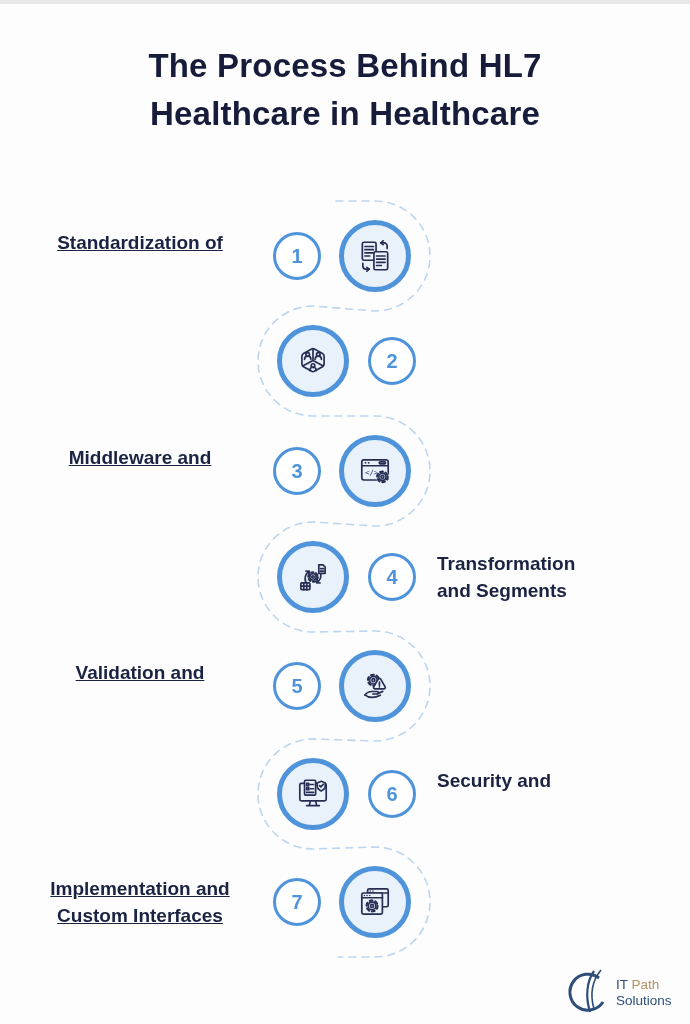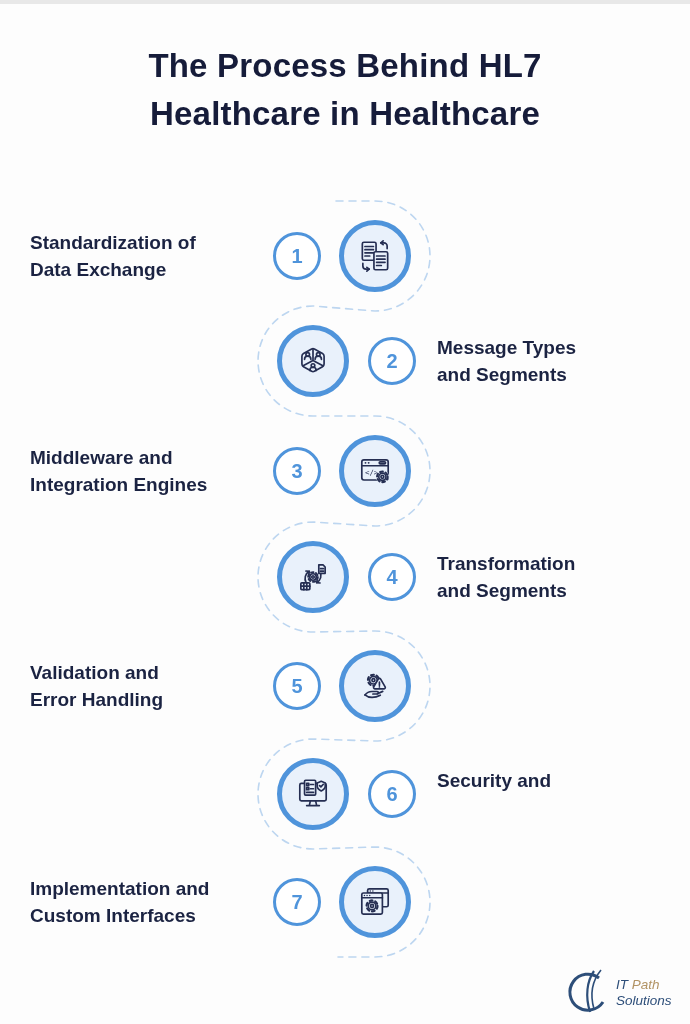--- a/index.html
+++ b/index.html
@@ -19,24 +19,24 @@
          color:var(--navy);font-size:33px;font-weight:bold;line-height:48px;letter-spacing:.2px;}
   .snake{position:absolute;left:0;top:0;width:690px;height:1024px;pointer-events:none;}
   .num-circle{position:absolute;width:48px;height:48px;border-radius:50%;
               border:3px solid var(--accent-blue);background:#fff;color:var(--accent-blue);
               font-size:20px;font-weight:600;display:flex;align-items:center;justify-content:center;z-index:2;}
   .icon-circle{position:absolute;width:72px;height:72px;border-radius:50%;
                border:5px solid var(--accent-blue);background:var(--icon-fill);
                display:flex;align-items:center;justify-content:center;z-index:2;}
   .icon-circle svg{display:block;}
   .step-text{position:absolute;color:#1b2342;font-size:19px;font-weight:bold;line-height:27px;z-index:2;}
-  .step-text.ta-r{text-align:left;}
+  .step-text.ta-r{text-align:center;text-decoration:underline;}
   .step-text.ta-l{text-align:left;}
   .logo{position:absolute;left:563px;top:964px;display:flex;align-items:center;gap:5px;z-index:2;}
-  .logo-text{font-size:13.5px;line-height:16px;color:var(--logo-navy);font-style:italic;}
+  .logo-text{font-size:13.5px;line-height:16px;color:var(--logo-navy);}
   .logo-text .gold{color:var(--logo-gold);}
   .icn{stroke:var(--icon-stroke);stroke-width:1.6;fill:none;stroke-linecap:round;stroke-linejoin:round;}
   .icn .fillbg{fill:var(--icon-fill);}
   .icn .dot{fill:var(--icon-stroke);stroke:none;}
 </style>
 </head>
 <body>
 
 <div class="page">
 
@@ -47,21 +47,20 @@
 
   <svg class="snake" viewBox="0 0 690 1024">
     <path d="M336 197 L375 197 A55 55 0 0 1 375 307 L313 302 A55 55 0 0 0 313 412
              L375 412 A55 55 0 0 1 375 522 L313 518 A55 55 0 0 0 313 628
              L375 627 A55 55 0 0 1 375 737 L313 735 A55 55 0 0 0 313 845
              L375 843 A55 55 0 0 1 375 953 L338 953" fill="none" stroke="var(--dash-blue)" stroke-width="1.6" stroke-dasharray="7 6" stroke-linecap="round"></path>
   </svg>
 
   <div class="step-text ta-r" style="left:30px;top:225px;width:220px">
     <div>Standardization of</div>
-    <div>Data Exchange</div>
   </div>
   <div class="num-circle" style="left:273px;top:228px">1</div>
   <div class="icon-circle" style="left:339px;top:216px">
     <svg class="icn" width="38" height="38" viewBox="0 0 36 36">
       <rect x="6" y="5" width="13" height="17" rx="1.5"></rect>
       <line x1="8.5" y1="9" x2="16.5" y2="9"></line>
         <line x1="8.5" y1="12" x2="16.5" y2="12"></line>
       <line x1="8.5" y1="15" x2="16.5" y2="15"></line>
         <line x1="8.5" y1="18" x2="13" y2="18"></line>
       <path d="M29.5 11 v-2.5 a3 3 0 0 0 -3 -3 h-3"></path>
@@ -82,28 +81,23 @@
       <path d="M18 7 V17.5 M18 17.5 L8.6 22.5 M18 17.5 L27.4 22.5"></path>
       <circle cx="13" cy="11.8" r="1.7"></circle>
         <path d="M10 16.4 a3 3 0 0 1 6 0"></path>
       <circle cx="23" cy="11.8" r="1.7"></circle>
         <path d="M20 16.4 a3 3 0 0 1 6 0"></path>
       <circle cx="18" cy="22.3" r="1.7"></circle>
         <path d="M15 26.9 a3 3 0 0 1 6 0"></path>
     </svg>
   </div>
   <div class="num-circle" style="left:368px;top:333px">2</div>
-  <div class="step-text ta-l" style="left:437px;top:330px;width:230px">
-    <div>Message Types</div>
-    <div>and Segments</div>
-  </div>
 
   <div class="step-text ta-r" style="left:30px;top:440px;width:220px">
     <div>Middleware and</div>
-    <div>Integration Engines</div>
   </div>
   <div class="num-circle" style="left:273px;top:443px">3</div>
   <div class="icon-circle" style="left:339px;top:431px">
     <svg class="icn" width="38" height="38" viewBox="0 0 36 36">
       <rect x="5.5" y="7.5" width="25" height="19" rx="2"></rect>
       <line x1="5.5" y1="13" x2="30.5" y2="13"></line>
       <circle class="dot" cx="9" cy="10.3" r="0.9"></circle>
         <circle class="dot" cx="12" cy="10.3" r="0.9"></circle>
       <rect x="22" y="9.3" width="6" height="2" rx="1"></rect>
       <text x="8.5" y="21.5" font-size="7" font-family="DejaVu Sans Mono, monospace" fill="var(--icon-stroke)" stroke="none">&lt;/&gt;</text>
@@ -133,21 +127,20 @@
     </svg>
   </div>
   <div class="num-circle" style="left:368px;top:549px">4</div>
   <div class="step-text ta-l" style="left:437px;top:546px;width:230px">
     <div>Transformation</div>
     <div>and Segments</div>
   </div>
 
   <div class="step-text ta-r" style="left:30px;top:655px;width:220px">
     <div>Validation and</div>
-    <div>Error Handling</div>
   </div>
   <div class="num-circle" style="left:273px;top:658px">5</div>
   <div class="icon-circle" style="left:339px;top:646px">
     <svg class="icn" width="38" height="38" viewBox="0 0 36 36">
       <circle cx="16.5" cy="12.5" r="5.2" stroke-width="2" stroke-dasharray="2.7 2.7"></circle>
       <circle cx="16.5" cy="12.5" r="3.6"></circle>
       <circle cx="16.5" cy="12.5" r="1.4"></circle>
       <path class="fillbg" d="M23.2 11.3 l4.4 7.6 a1.2 1.2 0 0 1 -1 1.8 h-8.8 a1.2 1.2 0 0 1 -1 -1.8 l4.4 -7.6 a1.2 1.2 0 0 1 2 0 z"></path>
       <line x1="22.2" y1="14.3" x2="22.2" y2="17.2"></line>
       <circle class="dot" cx="22.2" cy="18.9" r="0.8"></circle>

